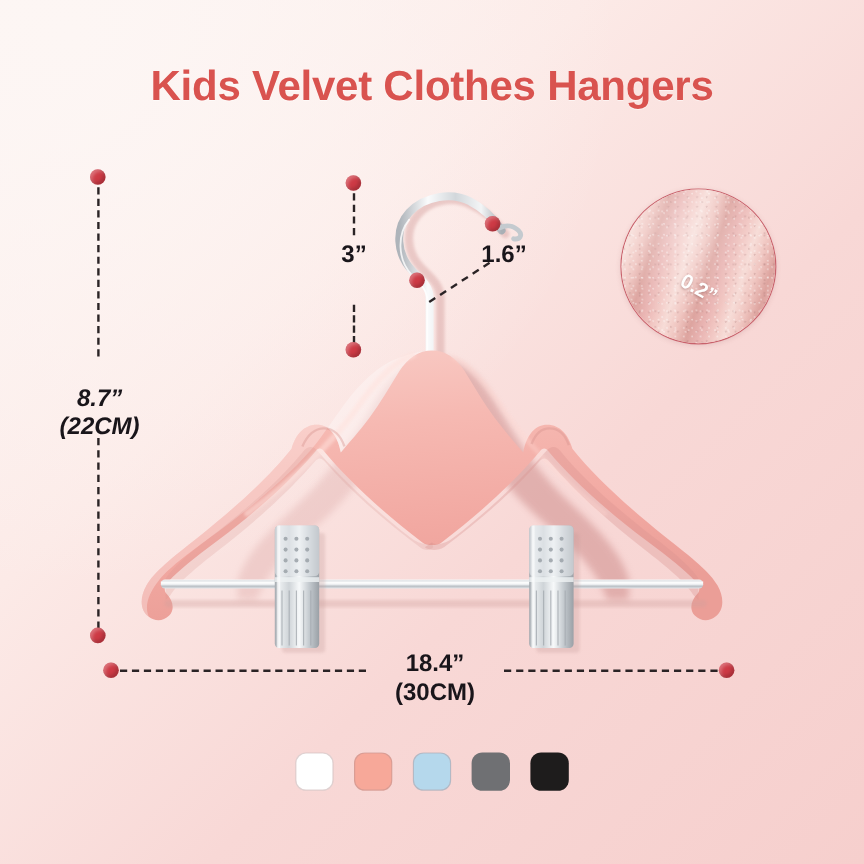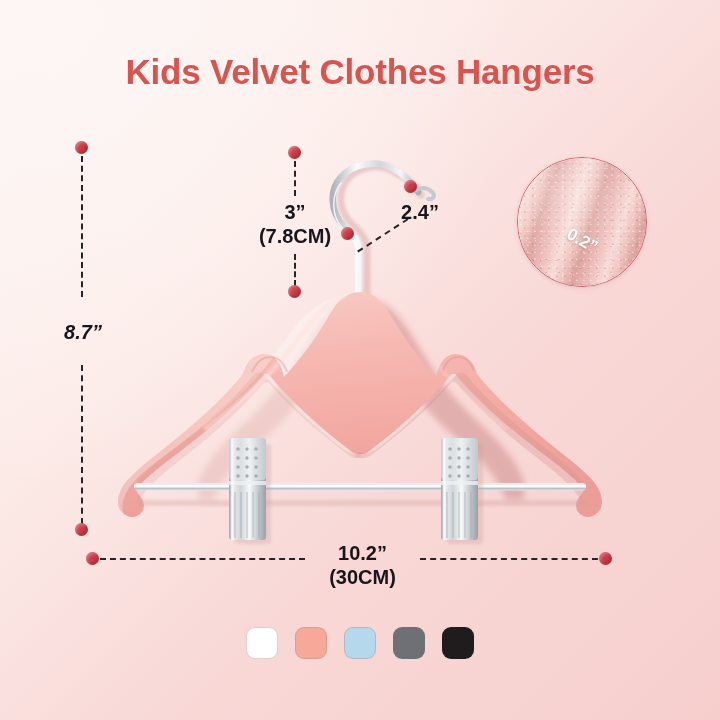--- a/index.html
+++ b/index.html
@@ -367,50 +367,50 @@
     </g>
   </svg>
 
   <div>
     <div class="dot" style="left:75px; top:141px;"></div>
     <div class="vline" style="left:81px; top:156px; height:141px;"></div>
     <div class="vline" style="left:81px; top:365px; height:159px;"></div>
     <div class="dot" style="left:75px; top:523px;"></div>
     <div class="dimlabel" style="left:18px; top:320px; width:130px;font-style:italic;">
       <span>8.7”</span>
+      <span class="l2">(22CM)</span>
     </div>
   </div>
 
   <div>
     <div class="dot" style="left:288px; top:146px;"></div>
     <div class="vline" style="left:294px; top:161px; height:35px;"></div>
     <div class="vline" style="left:294px; top:254px; height:32px;"></div>
     <div class="dot" style="left:288px; top:285px;"></div>
     <div class="dimlabel" style="left:233px; top:200px; width:124px;">
       <span>3”</span>
-      <span class="l2">(7.8CM)</span>
     </div>
   </div>
 
   <div>
     <div class="dot" style="left:404px; top:180px;"></div>
     <div class="hline" style="left:348px; top:218px; width:60px; transform:rotate(-33deg); transform-origin:right center;"></div>
     <div class="dot" style="left:341px; top:227px;"></div>
     <div class="dimlabel" style="left:365px; top:200px; width:110px;">
-      <span>2.4”</span>
+      <span>1.6”</span>
     </div>
   </div>
 
   <div>
     <div class="dot" style="left:86px; top:552px;"></div>
     <div class="hline" style="left:100px; top:558px; width:205px;"></div>
     <div class="hline" style="left:420px; top:558px; width:178px;"></div>
     <div class="dot" style="left:599px; top:552px;"></div>
     <div class="dimlabel" style="left:300px; top:541px; width:125px;">
-      <span>10.2”</span>
+      <span>18.4”</span>
       <span class="l2">(30CM)</span>
     </div>
   </div>
 
   <div class="inset">
     <div class="tex"></div>
     <div class="grain"></div>
     <div class="hl"></div>
 
   </div>

